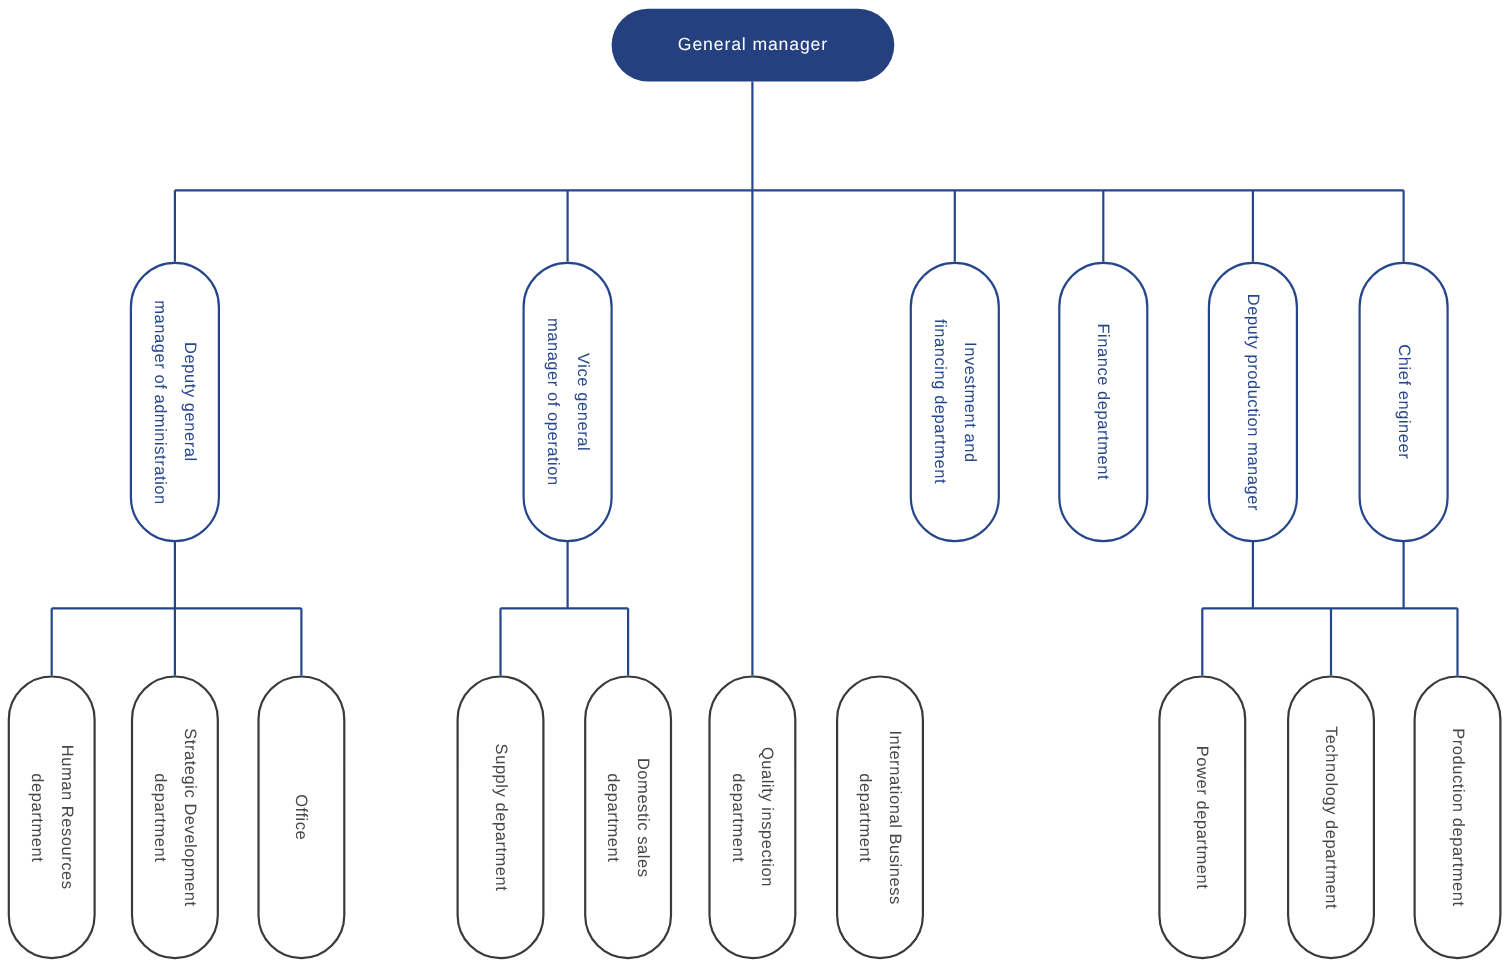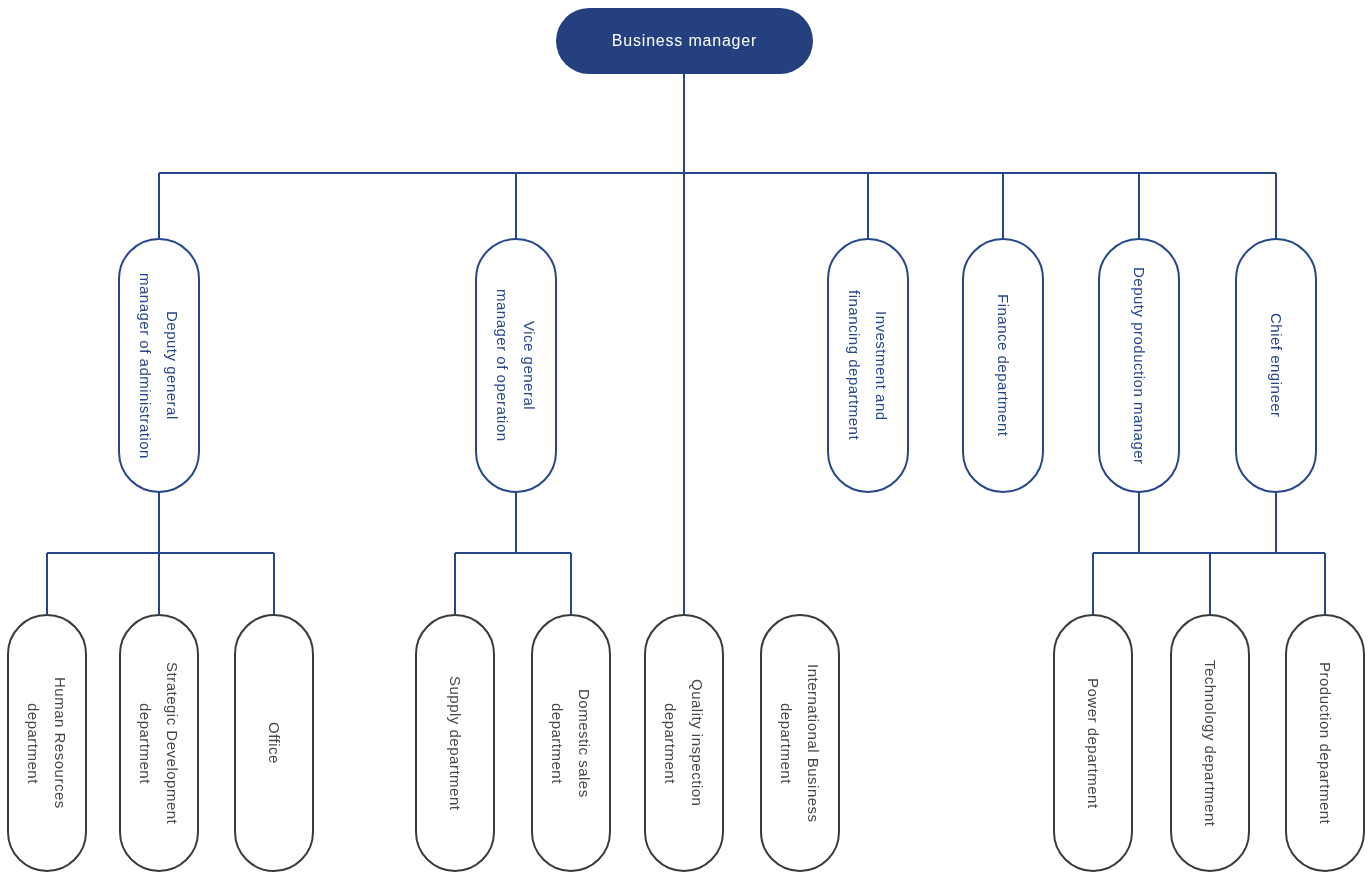--- a/index.html
+++ b/index.html
@@ -84,21 +84,21 @@
 
   <svg class="connectors" viewBox="0 0 1368 887" xmlns="http://www.w3.org/2000/svg">
     <path d="M684 74 V614"></path>
     <path d="M159 173 H1276 M159 173 V238 M516 173 V238 M868 173 V238 M1003 173 V238 M1139 173 V238 M1276 173 V238"></path>
     <path d="M159 492 V553 M47 553 H274 M47 553 V614 M159 553 V614 M274 553 V614"></path>
     <path d="M516 492 V553 M455 553 H571 M455 553 V614 M571 553 V614"></path>
     <path d="M1139 492 V553 M1276 492 V553 M1093 553 H1325 M1093 553 V614 M1210 553 V614 M1325 553 V614"></path>
   </svg>
 
   <div class="node root">
-    <span class="root-label">Business manager</span>
+    <span class="root-label">General manager</span>
   </div>
 
   <div class="node l2" style="left:118px">
     <span class="vlabel">Deputy general
 manager of administration</span>
   </div>
   <div class="node l2" style="left:475px">
     <span class="vlabel">Vice general
 manager of operation</span>
   </div>

